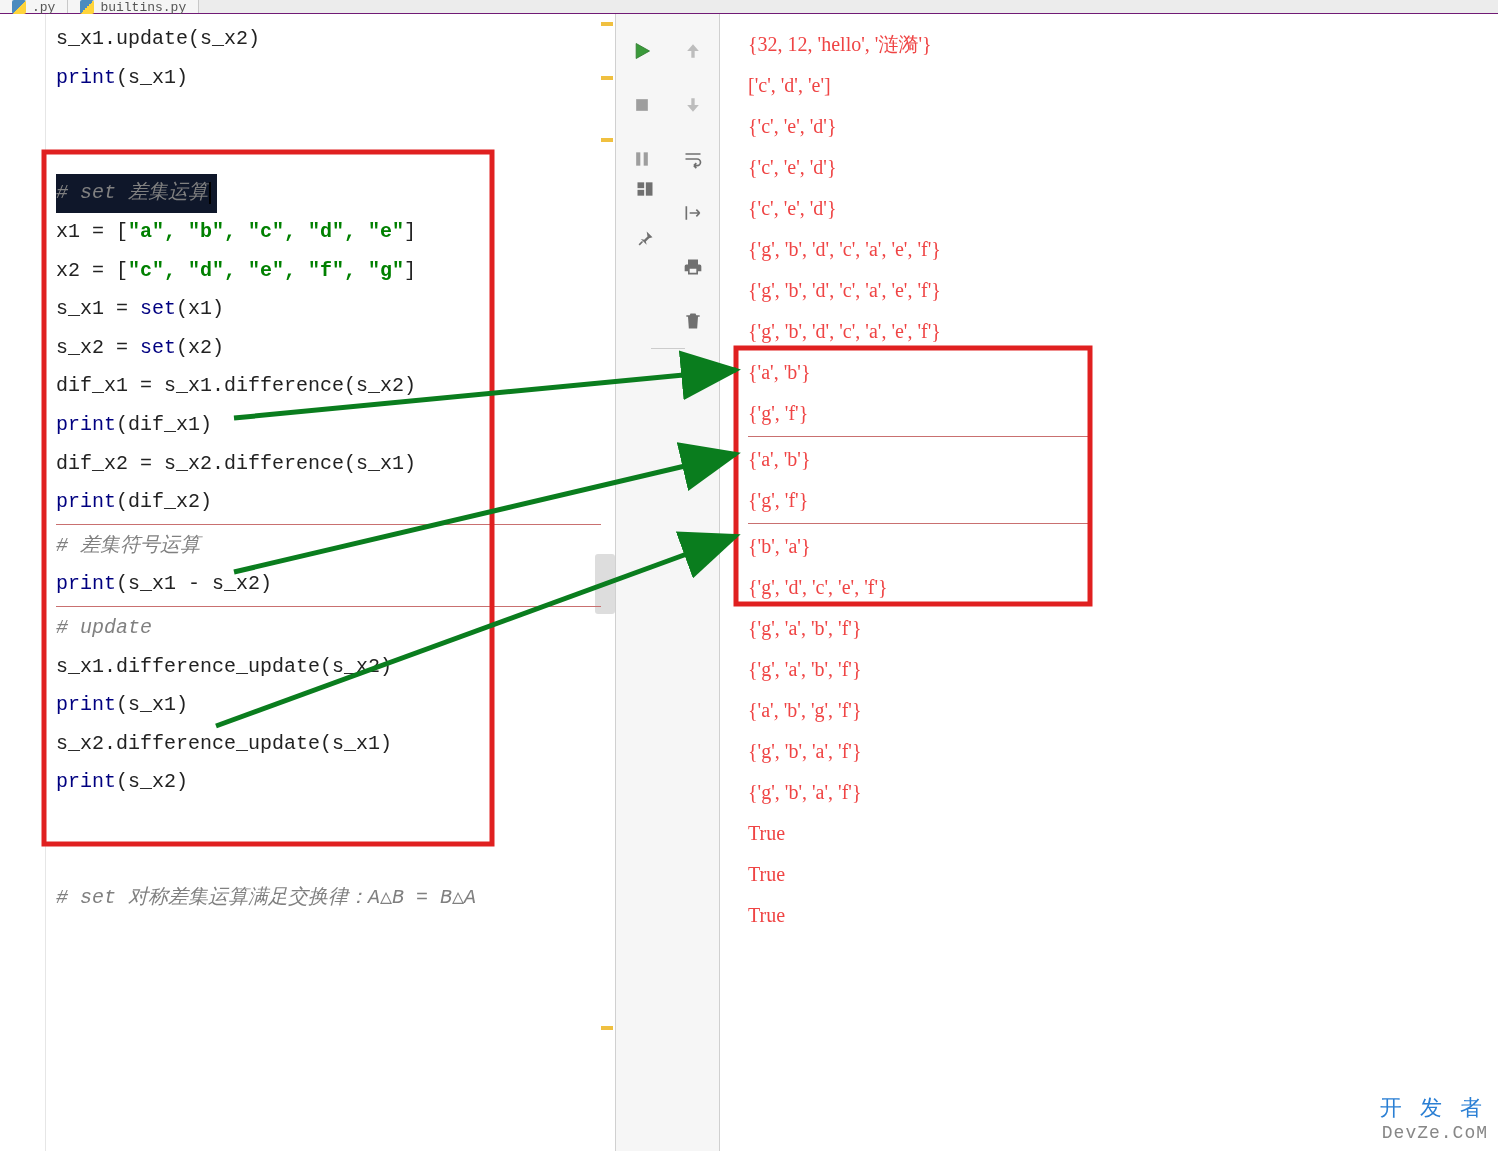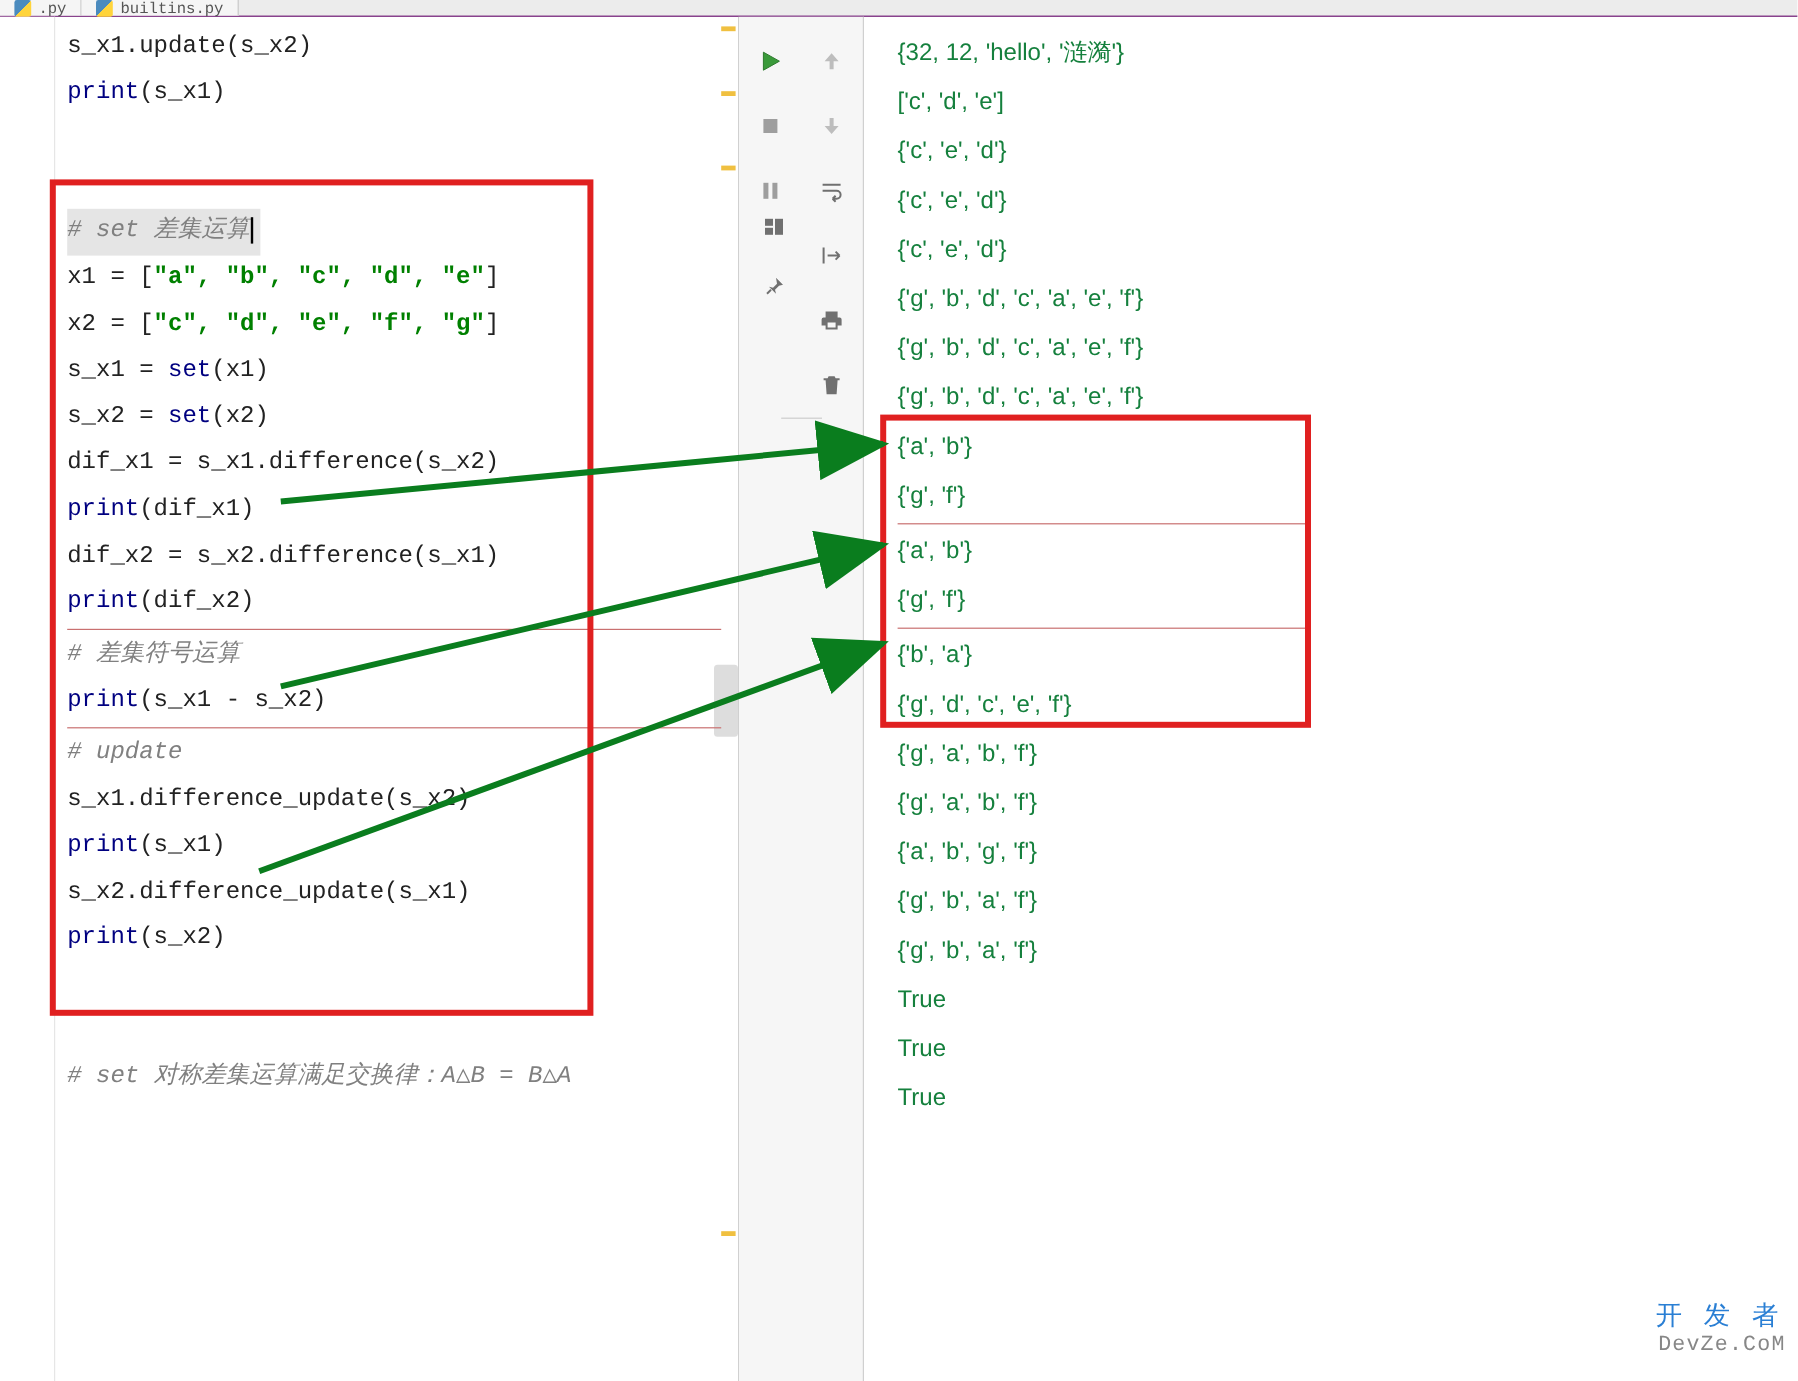--- a/index.html
+++ b/index.html
@@ -30,42 +30,42 @@
   .tabbar .tab .pyicon { width:14px; height:14px; background: linear-gradient(135deg,#4b8bbe 50%,#ffd43b 50%); border-radius:2px;}
   .main { display:flex; height: calc(100% - 12px); position:relative; }
   
   .editor-col { width: 616px; position:relative; border-right:1px solid #d0d0d0;}
   .gutter { position:absolute; left:0; top:0; bottom:0; width:46px; background:#fff; border-right:1px solid #e6e6e6;}
   .code-area { position:absolute; left:56px; right:14px; top:6px; bottom:0; }
   .codeline { white-space:pre; line-height:38.6px; color:#222; }
   .fn { color:#000080;margin-top:24px; }
   .str { color:#008000; font-weight:bold;}
   .comment { color:#808080; font-style:italic;}
-  .comment-line-bg { background:#e5e5e5; display:inline-block; padding-right:6px;}
+  .comment-line-bg { background:#0f172a; display:inline-block; padding-right:6px;}
   .cursor::after{ content:""; display:inline-block; width:2px; height:22px; background:#000; vertical-align:middle; margin-left:1px;}
   .marker-yellow { position:absolute; right:2px; width:12px; height:4px; background:#f0c040;}
   .thin-red { height:0; border-top:1px solid #c97070; margin:2px 0 2px 0; }
   .mini-scroll { position:absolute; right:0; top:540px; width:20px; height:60px; background:#cfcfcf; border-radius:3px; opacity:.7;}
   
   .run-col { width:104px; background:#f6f6f6; border-right:1px solid #d0d0d0; position:relative;}
   .run-col .controls { display:flex; flex-direction:row; padding-top:14px;}
   .ctrl-sub { width:52px; display:flex; flex-direction:column; align-items:center; gap:24px; padding-top:8px;}
   .iconbtn { width:30px; height:30px; display:flex; align-items:center; justify-content:center; color:#9e9e9e; }
   .iconbtn svg { width:20px; height:20px; }
   .play svg { fill:#3a9a3a; stroke:#2d7a2d;}
   .line-h { width:34px; border-top:1px solid #ccc; margin:12px auto 4px;}
   .pair-icons { position:absolute; left:14px; top:160px; display:flex; flex-direction:column; gap:20px; }
   
   .output-col { flex:1; position:relative; padding:10px 16px 0 28px; }
-  .outline { white-space:pre; line-height:41px; font-family:Liberation Sans, sans-serif; color:#15803d;}
+  .outline { white-space:pre; line-height:41px; font-family:Liberation Serif, serif; color:#ef4444;}
   .thin-red-out { border-top:1px solid #c97070; height:0; margin:2px 0;}
   
   svg.overlay { position:absolute; left:0; top:0; width:1498px; height:1151px; pointer-events:none;}
   
-  .watermark { position:absolute; right:10px; bottom:20px; font-family: "Microsoft YaHei", sans-serif; text-align:right;}
+  .watermark { position:absolute; right:10px; bottom:8px; font-family: "Microsoft YaHei", sans-serif; text-align:right;}
   .watermark .cn { color:#2a7fd4; font-size:22px; letter-spacing:6px; font-weight:500;}
   .watermark .en { color:#878787; font-size:18px; letter-spacing:1px;font-family:Liberation Mono, monospace;}
 </style>
 </head>
 <body>
 
 <div class="tabbar">
   <div class="tab">
       <span class="pyicon"></span>
       <span>.py</span>

